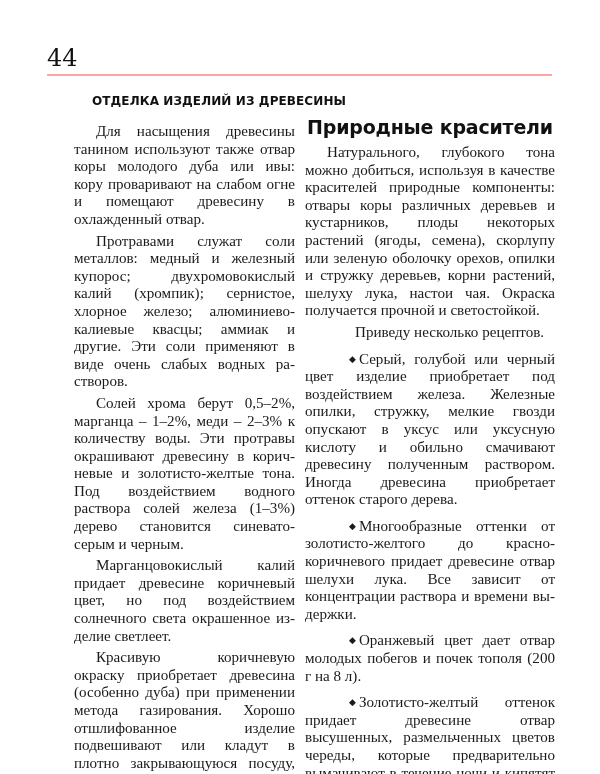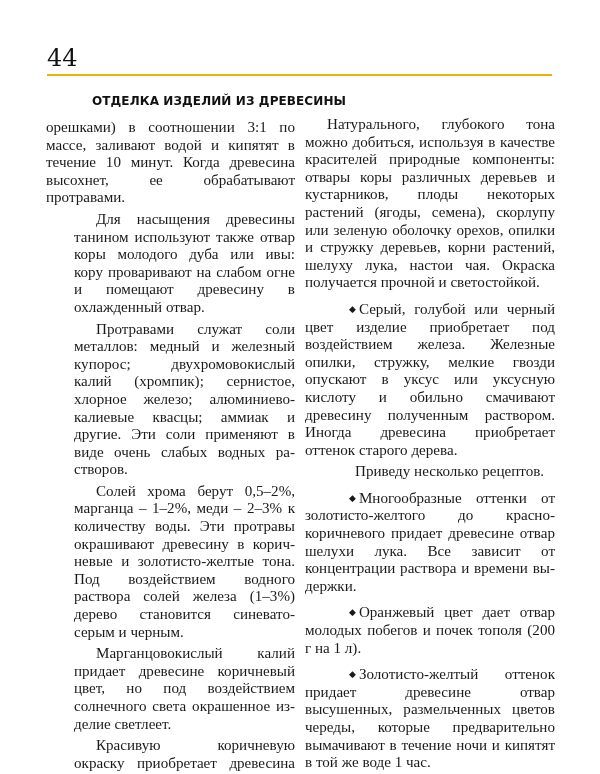--- a/index.html
+++ b/index.html
@@ -1,17 +1,17 @@
 <!DOCTYPE html>
 <html><head>
 <meta charset="utf-8">
 <style>
   html, body { margin:0; padding:0; background:#ffffff; }
   body { width:600px; height:774px; position:relative; overflow:hidden; color:#1a1a1a; }
-  .header { position:absolute; left:47px; top:44px; width:505px; height:30px; border-bottom:2px solid #eab308; }
+  .header { position:absolute; left:47px; top:44px; width:505px; height:30px; border-bottom:2px solid #fca5a5; }
   .page-num { position:absolute; left:0; top:0; font-family:"DejaVu Serif", serif; font-size:24px; line-height:28px; color:#111; }
   .running-title { position:absolute; left:45px; top:9px; font-family:"DejaVu Sans", sans-serif; font-weight:bold; font-size:12px; letter-spacing:0.1px; line-height:16px; color:#111;margin-top:40px; }
   .col { position:absolute; top:119px; font-family:"Liberation Serif", serif; font-size:15.1px; line-height:17.6px; text-align:justify; hyphens:manual; }
   .col-left { left:46px; width:249px; }
   .col-right { left:305px; width:250px; top:116px; }
   .col p { margin:0; text-indent:0; }
   .col p.ind { text-indent:22px; }
   .col p.gap { margin-top:4px;margin-left:28px; }
   .col p.bgap { margin-top:9px; }
   .section-title { font-family:"DejaVu Sans", sans-serif; font-weight:bold; font-size:19px; line-height:22px; text-align:center; margin:0 0 6px 0; letter-spacing:-0.2px; color:#111; }
@@ -19,30 +19,30 @@
 </style>
 </head>
 <body>
 
 <div class="header">
   <span class="page-num">44</span>
   <span class="running-title">ОТДЕЛКА ИЗДЕЛИЙ ИЗ ДРЕВЕСИНЫ</span>
 </div>
 
 <div class="col col-left">
-  <p>орешками) в соотношении 3:1 по массе, заливают водой и кипятят в течение 10 минут. Когда древесина высохнет, ее об­рабатывают протравами.</p>
   <p class="ind gap">Для насыщения древесины танином ис­пользуют также отвар коры молодого дуба или ивы: кору проваривают на слабом огне и помещают древесину в охлажден­ный отвар.</p>
   <p class="ind gap">Протравами служат соли металлов: медный и железный купорос; двухромо­вокислый калий (хромпик); сернистое, хлорное железо; алюминиево-калиевые квасцы; аммиак и другие. Эти соли при­меняют в виде очень слабых водных ра­створов.</p>
   <p class="ind gap">Солей хрома берут 0,5–2%, марганца – 1–2%, меди – 2–3% к количеству воды. Эти протравы окрашивают древесину в корич­невые и золотисто-желтые тона. Под воз­действием водного раствора солей железа (1–3%) дерево становится синевато-серым и черным.</p>
   <p class="ind gap">Марганцовокислый калий придает дре­весине коричневый цвет, но под воздей­ствием солнечного света окрашенное из­делие светлеет.</p>
   <p class="ind gap">Красивую коричневую окраску приоб­ретает древесина (особенно дуба) при применении метода газирования. Хорошо отшлифованное изделие подвешивают или кладут в плотно закрывающуюся по­суду, на дне которой находится сосуд с водным раствором нашатырного спирта сильной концентрации или 25%-ный ам­миачный раствор. Под воздействием ам­миачных паров древесина окрашивается в течение суток.</p>
 </div>
 
 <div class="col col-right">
+  <h2 class="section-title">Природные красители</h2>
   <p class="ind">Натурального, глубокого тона можно добиться, используя в качестве красителей природные компоненты: отвары коры раз­личных деревьев и кустарников, плоды некоторых растений (ягоды, семена), скор­лупу или зеленую оболочку орехов, опил­ки и стружку деревьев, корни растений, шелуху лука, настои чая. Окраска получа­ется прочной и светостойкой.</p>
+  <p class="ind gap">Приведу несколько рецептов.</p>
+
   <p class="ind bgap"><span class="bullet">◆</span><span>Серый, голубой или черный цвет из­делие приобретает под воздействием же­леза. Железные опилки, стружку, мелкие гвозди опускают в уксус или уксусную кислоту и обильно смачивают древесину полученным раствором. Иногда древеси­на приобретает оттенок старого дерева.</span></p>
-
-  <p class="ind gap">Приведу несколько рецептов.</p>
   <p class="ind bgap"><span class="bullet">◆</span><span>Многообразные оттенки от золотисто-желтого до красно-коричневого придает древесине отвар шелухи лука. Все зависит от концентрации раствора и времени вы­держки.</span></p>
-  <p class="ind bgap"><span class="bullet">◆</span><span>Оранжевый цвет дает отвар молодых побегов и почек тополя (200 г на 1 л).</span></p>
+  <p class="ind bgap"><span class="bullet">◆</span><span>Оранжевый цвет дает отвар молодых побегов и почек тополя (200 г на 8 л).</span></p>
   <p class="ind bgap"><span class="bullet">◆</span><span>Золотисто-желтый оттенок придает древесине отвар высушенных, размельчен­ных цветов череды, которые предваритель­но вымачивают в течение ночи и кипятят в той же воде 1 час.</span></p>
 
 </div>
 
 </body></html>

